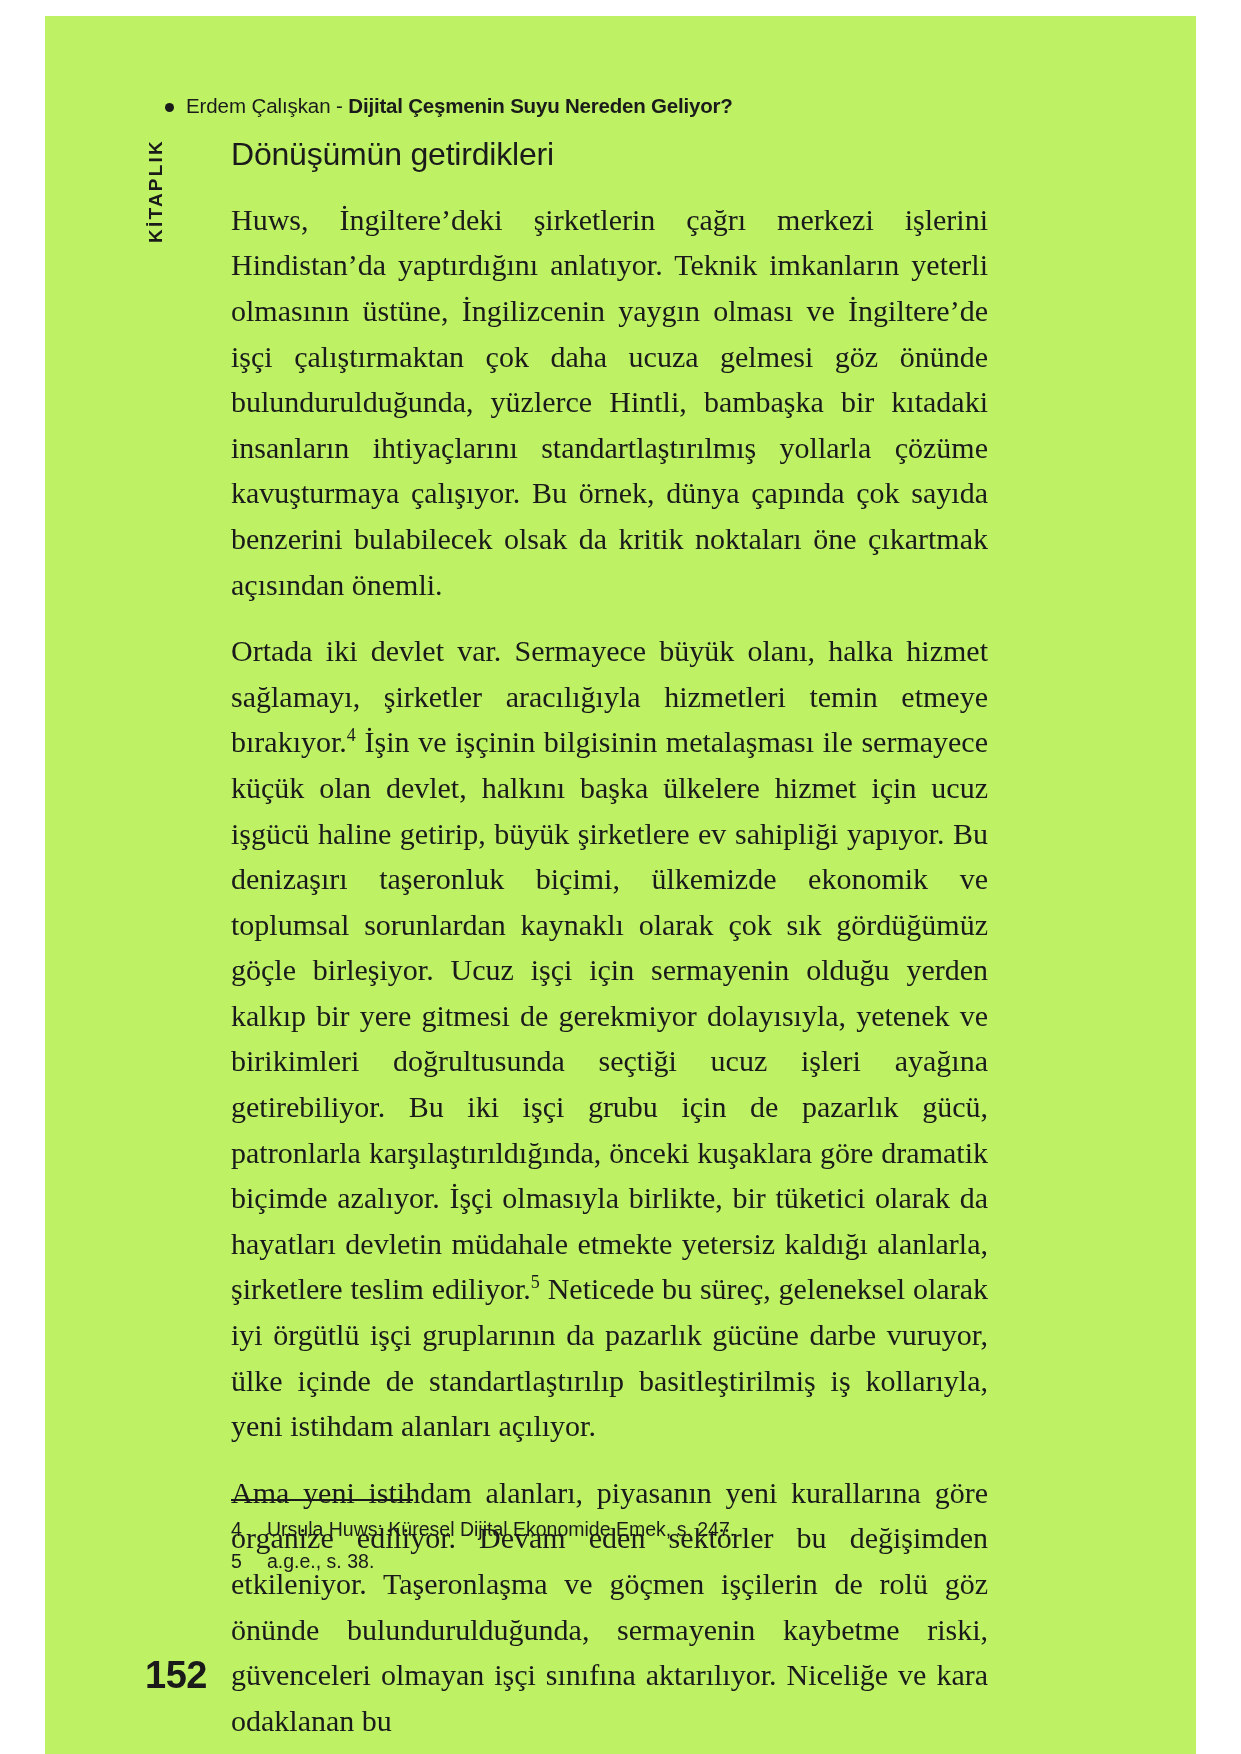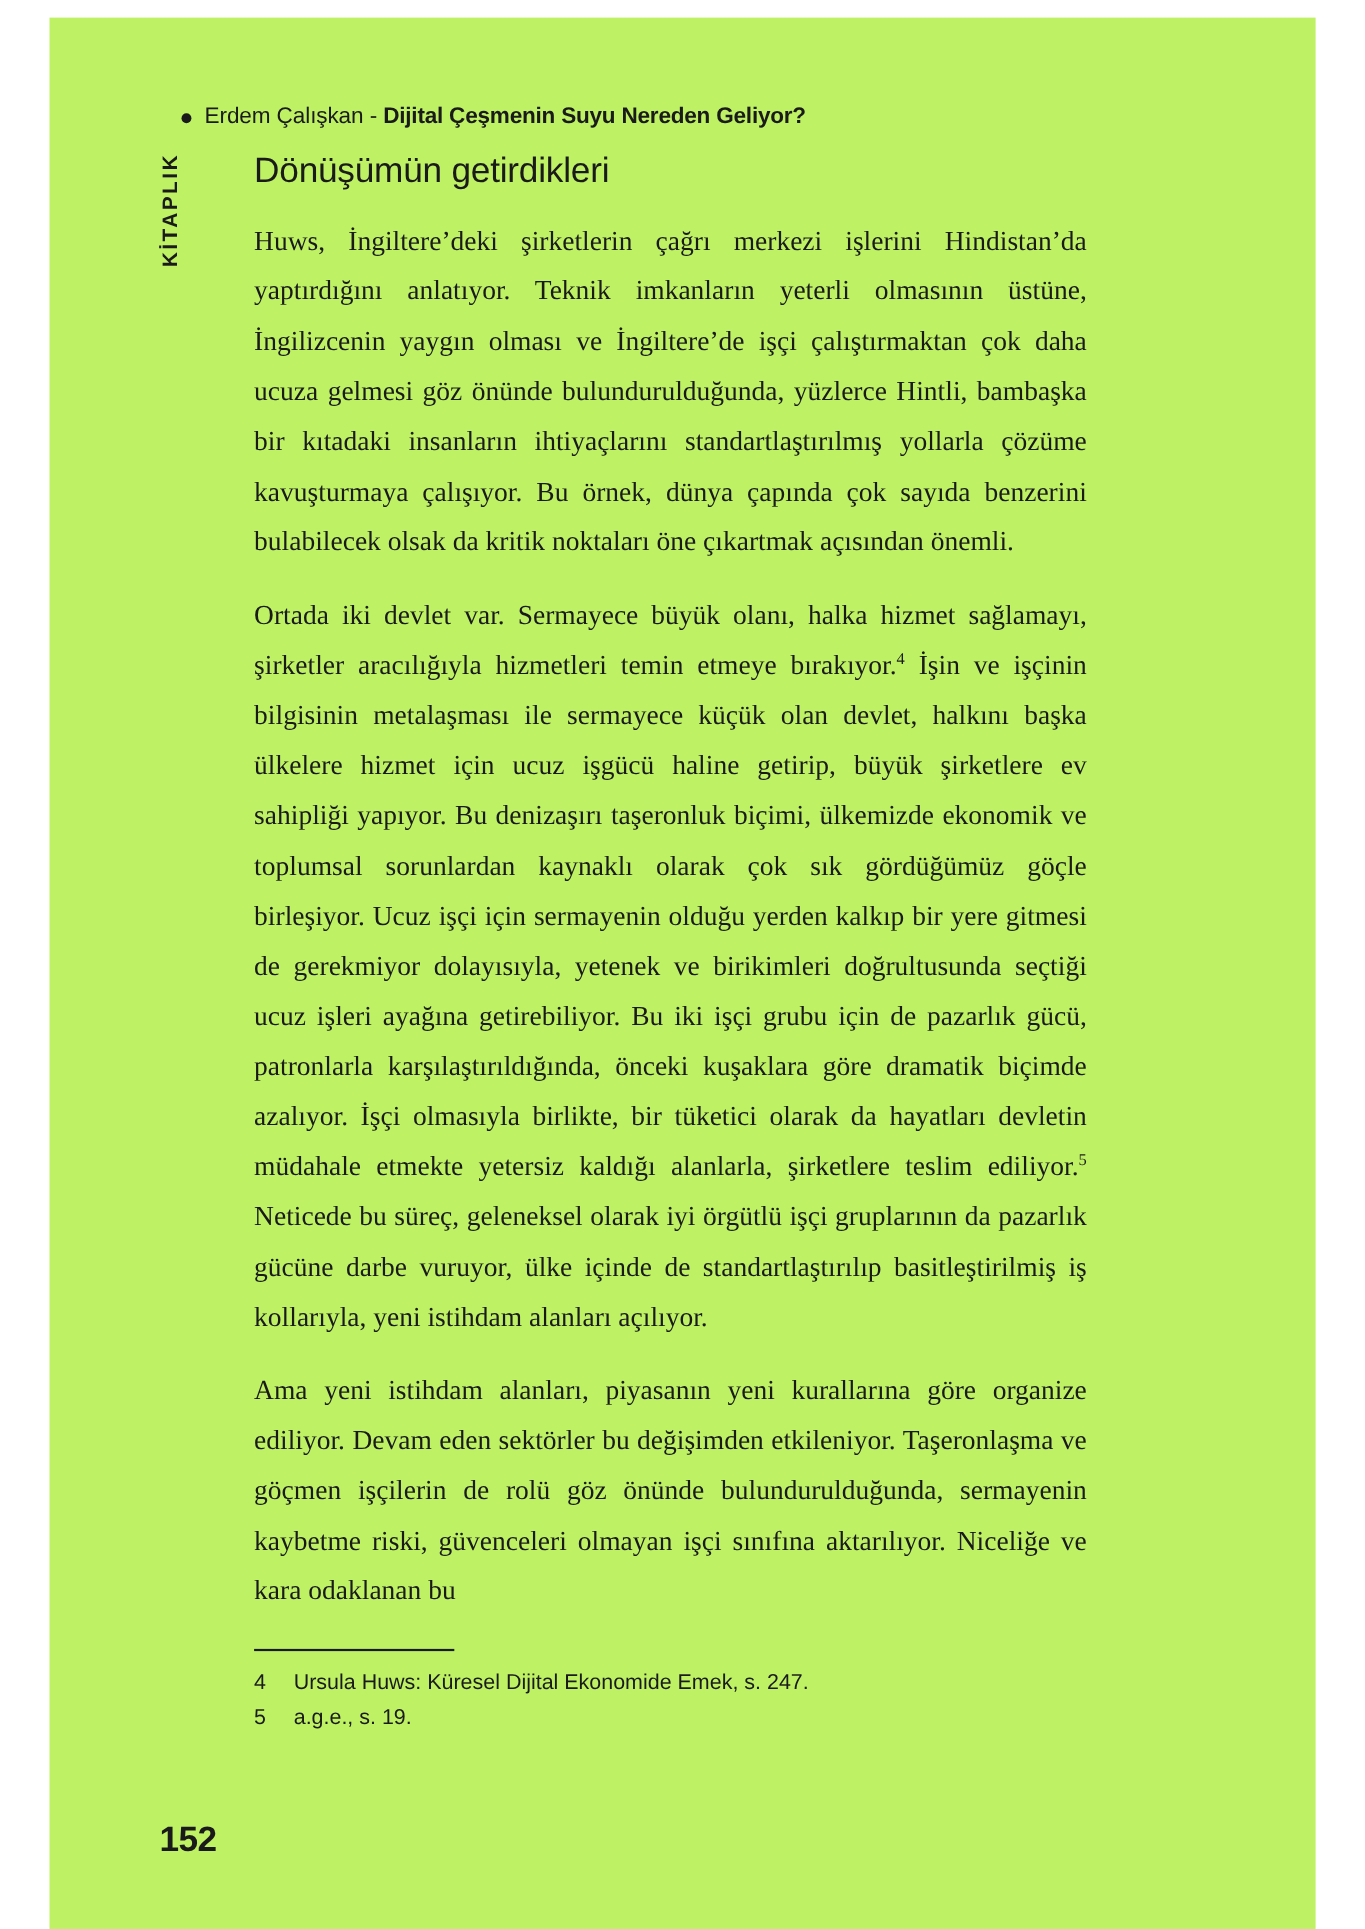--- a/index.html
+++ b/index.html
@@ -101,21 +101,21 @@
     font-weight: 400;
     font-size: 32px;
     line-height: 1.15;
     letter-spacing: -0.2px;
     margin: 0 0 24px 0;
     color: #1a1a1a;
   }
 
   p.body-par {
     margin: 0 0 21px 0;
-    font-size: 25px;
+    font-size: 30px;
     line-height: 45.6px;
     text-align: justify;
     text-justify: inter-word;
     hyphens: manual;
     color: #1a1a1a;
     font-family: "Liberation Serif", "DejaVu Serif", serif;
   }
 
   p.body-par:last-of-type {
     margin-bottom: 0;
@@ -160,21 +160,21 @@
     flex: 1 1 auto;
   }
 
   
   .folio {
     position: absolute;
     left: 100px;
     top: 1638px;
     font-family: "Liberation Sans", "DejaVu Sans", sans-serif;
     font-weight: 700;
-    font-size: 32px;
+    font-size: 38px;
     letter-spacing: -0.5px;
     color: #1a1a1a;
   }
 </style>
 </head>
 <body>
 
 <div class="page">
 
   <div class="running-head">
@@ -201,19 +201,19 @@
   <div class="footnotes">
     <div class="fn-rule"></div>
 
     <div class="fn-item">
       <span class="fn-num">4</span>
       <span class="fn-text">Ursula Huws: Küresel Dijital Ekonomide Emek, s. 247.</span>
     </div>
 
     <div class="fn-item">
       <span class="fn-num">5</span>
-      <span class="fn-text">a.g.e., s. 19.</span>
+      <span class="fn-text">a.g.e., s. 38.</span>
     </div>
   </div>
 
   <div class="folio">152</div>
 
 </div>
 
 </body></html>

